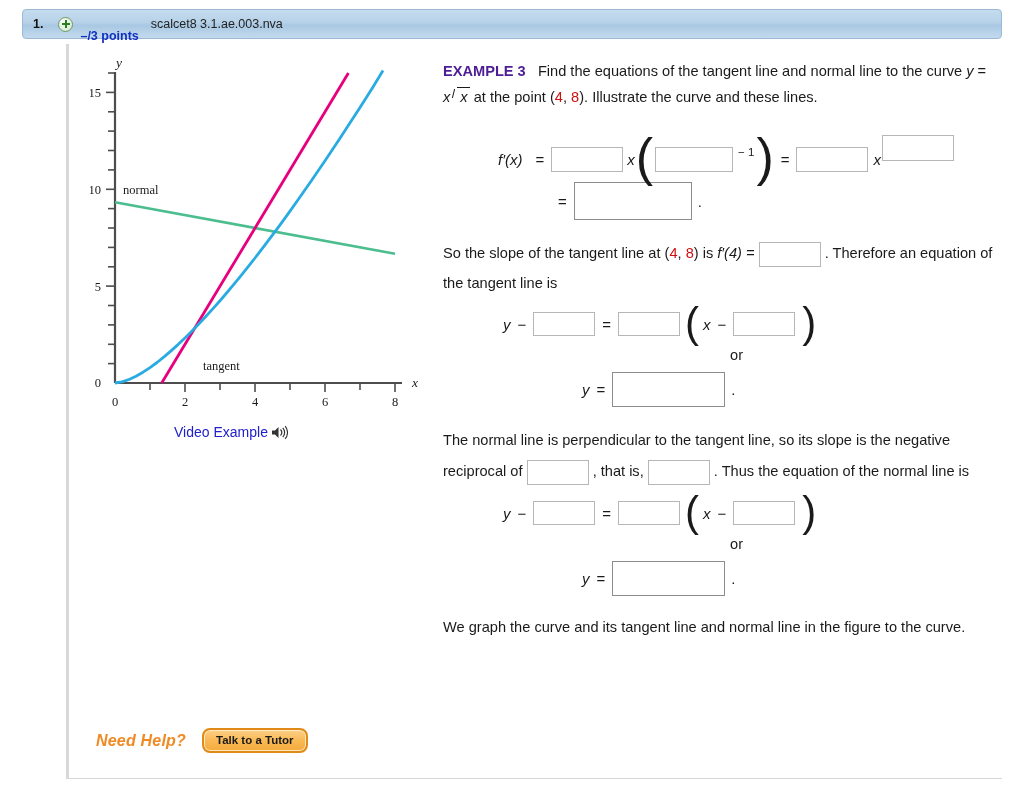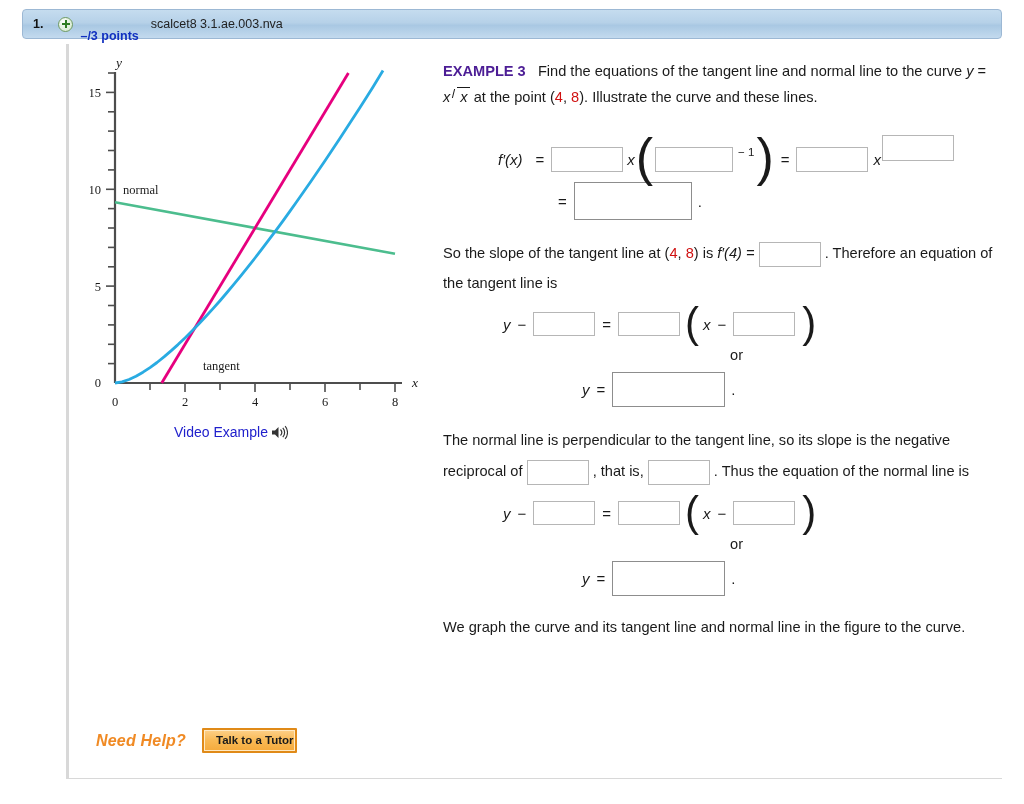--- a/index.html
+++ b/index.html
@@ -164,24 +164,24 @@
     font-size: 16px;
     font-weight: bold;
     color: #f08a24;
     letter-spacing: .2px;
     font-style: italic;
   }
   .tutor-btn {
     font-size: 11.5px;
     font-weight: bold;
     color: #1a1a1a;
-    padding: 4px 1px 5px 12px;
+    padding: 4px 12px 5px 12px;
     background: linear-gradient(to bottom, #fdd089 0%, #f9b954 50%, #f5aa3c 100%);
     border: 2px solid #e08a18;
-    border-radius: 1px;
+    border-radius: 8px;
     box-shadow: inset 0 0 0 1px #ffe9c2;
     cursor: pointer;
     white-space: nowrap;
   }
 
   
   .text-col {
     position: absolute;
     left: 443px;
     top: 58px;

